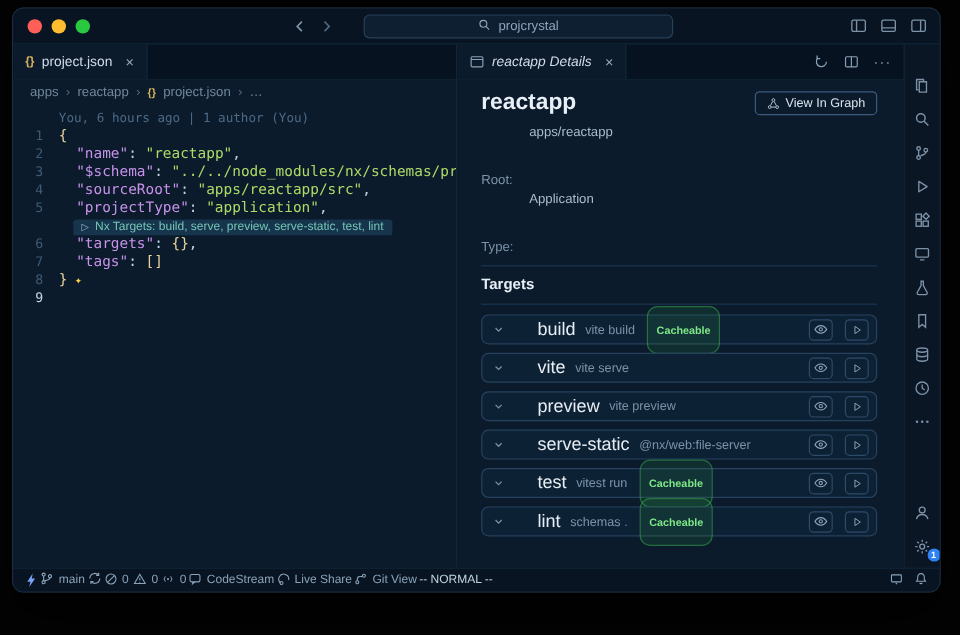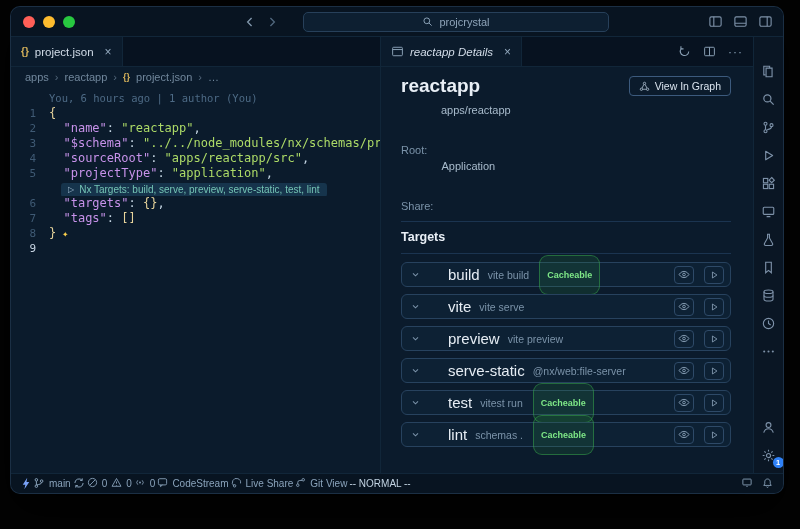--- a/index.html
+++ b/index.html
@@ -10,21 +10,21 @@
             display:flex; flex-direction:column; overflow:hidden; }
 
   
   .titlebar { flex:0 0 30px; background:#081421; border-bottom:1px solid #112639; position:relative;
               display:flex; align-items:center; }
   .traffic { display:flex; gap:8px; padding-left:12px; }
   .light { width:12px; height:12px; border-radius:50%; }
   .red{background:#ff5f57}.yellow{background:#febc2e}.green{background:#28c840}
   .nav { position:absolute; left:232px; top:0; height:100%; display:flex; align-items:center; gap:8px; color:#8298ad; }
   .navbtn{ display:flex; } .navbtn.fwd{ color:#51687e; }
-  .cmdcenter { position:absolute; left:292px; top:5px; width:306px; height:20px; background:#0d1f31;
+  .cmdcenter { position:absolute; left:292px; top:5px; width:258px; height:20px; background:#0d1f31;
                border:1px solid #27405a; border-radius:5px; display:flex; align-items:center; justify-content:center;
                gap:6px; color:#8ea4b9; font-size:11px; }
   .tb-actions { position:absolute; right:10px; top:0; height:100%; display:flex; align-items:center; gap:10px; color:#7d91a8; }
   .tb-ic{ display:flex; }
 
   
   .body { display:flex; flex:1; min-height:0; }
   .col-left { width:370px; flex:0 0 370px; border-right:1px solid #112639; display:flex; flex-direction:column; min-width:0; }
   .col-right { flex:1; display:flex; flex-direction:column; min-width:0; }
 
@@ -232,21 +232,21 @@
                   </svg>
                 </span>
               <span>View In Graph</span>
             </button>
           </div>
           <div class="d-meta">
             <span class="d-label">Root:</span>
             <span class="d-val">apps/reactapp</span>
           </div>
           <div class="d-meta">
-            <span class="d-label">Share:</span>
+            <span class="d-label">Type:</span>
             <span class="d-val">Application</span>
           </div>
           <div class="d-hr"></div>
           <div class="d-targets-h">Targets</div>
           <div class="d-hr"></div>
           <div class="targets">
               <div class="target-row">
                 <span class="chev">
                   <svg width="9" height="9" viewBox="0 0 16 16" fill="none" stroke="currentColor" stroke-width="1.8">
                     <path d="M3.5 6l4.5 4.5L12.5 6"></path>

